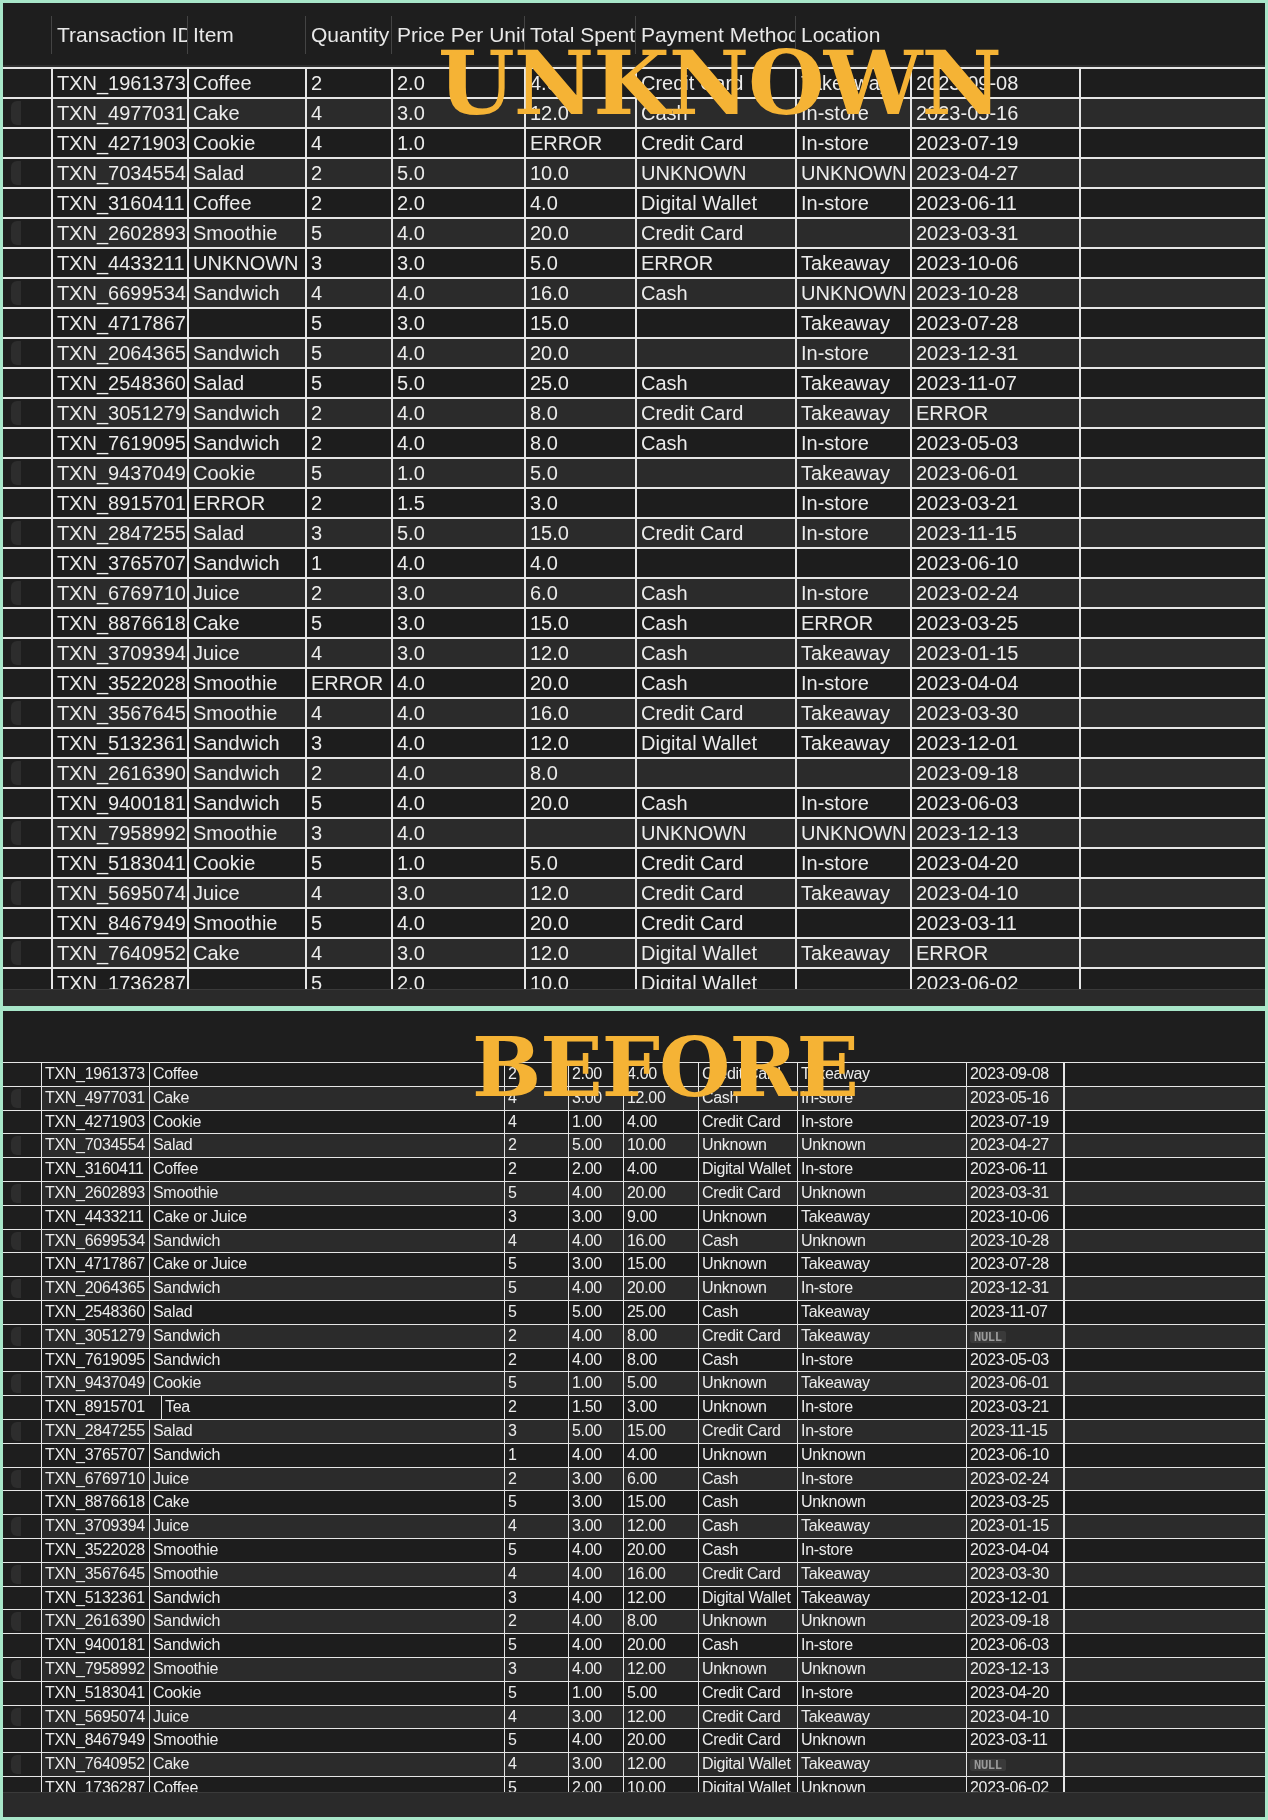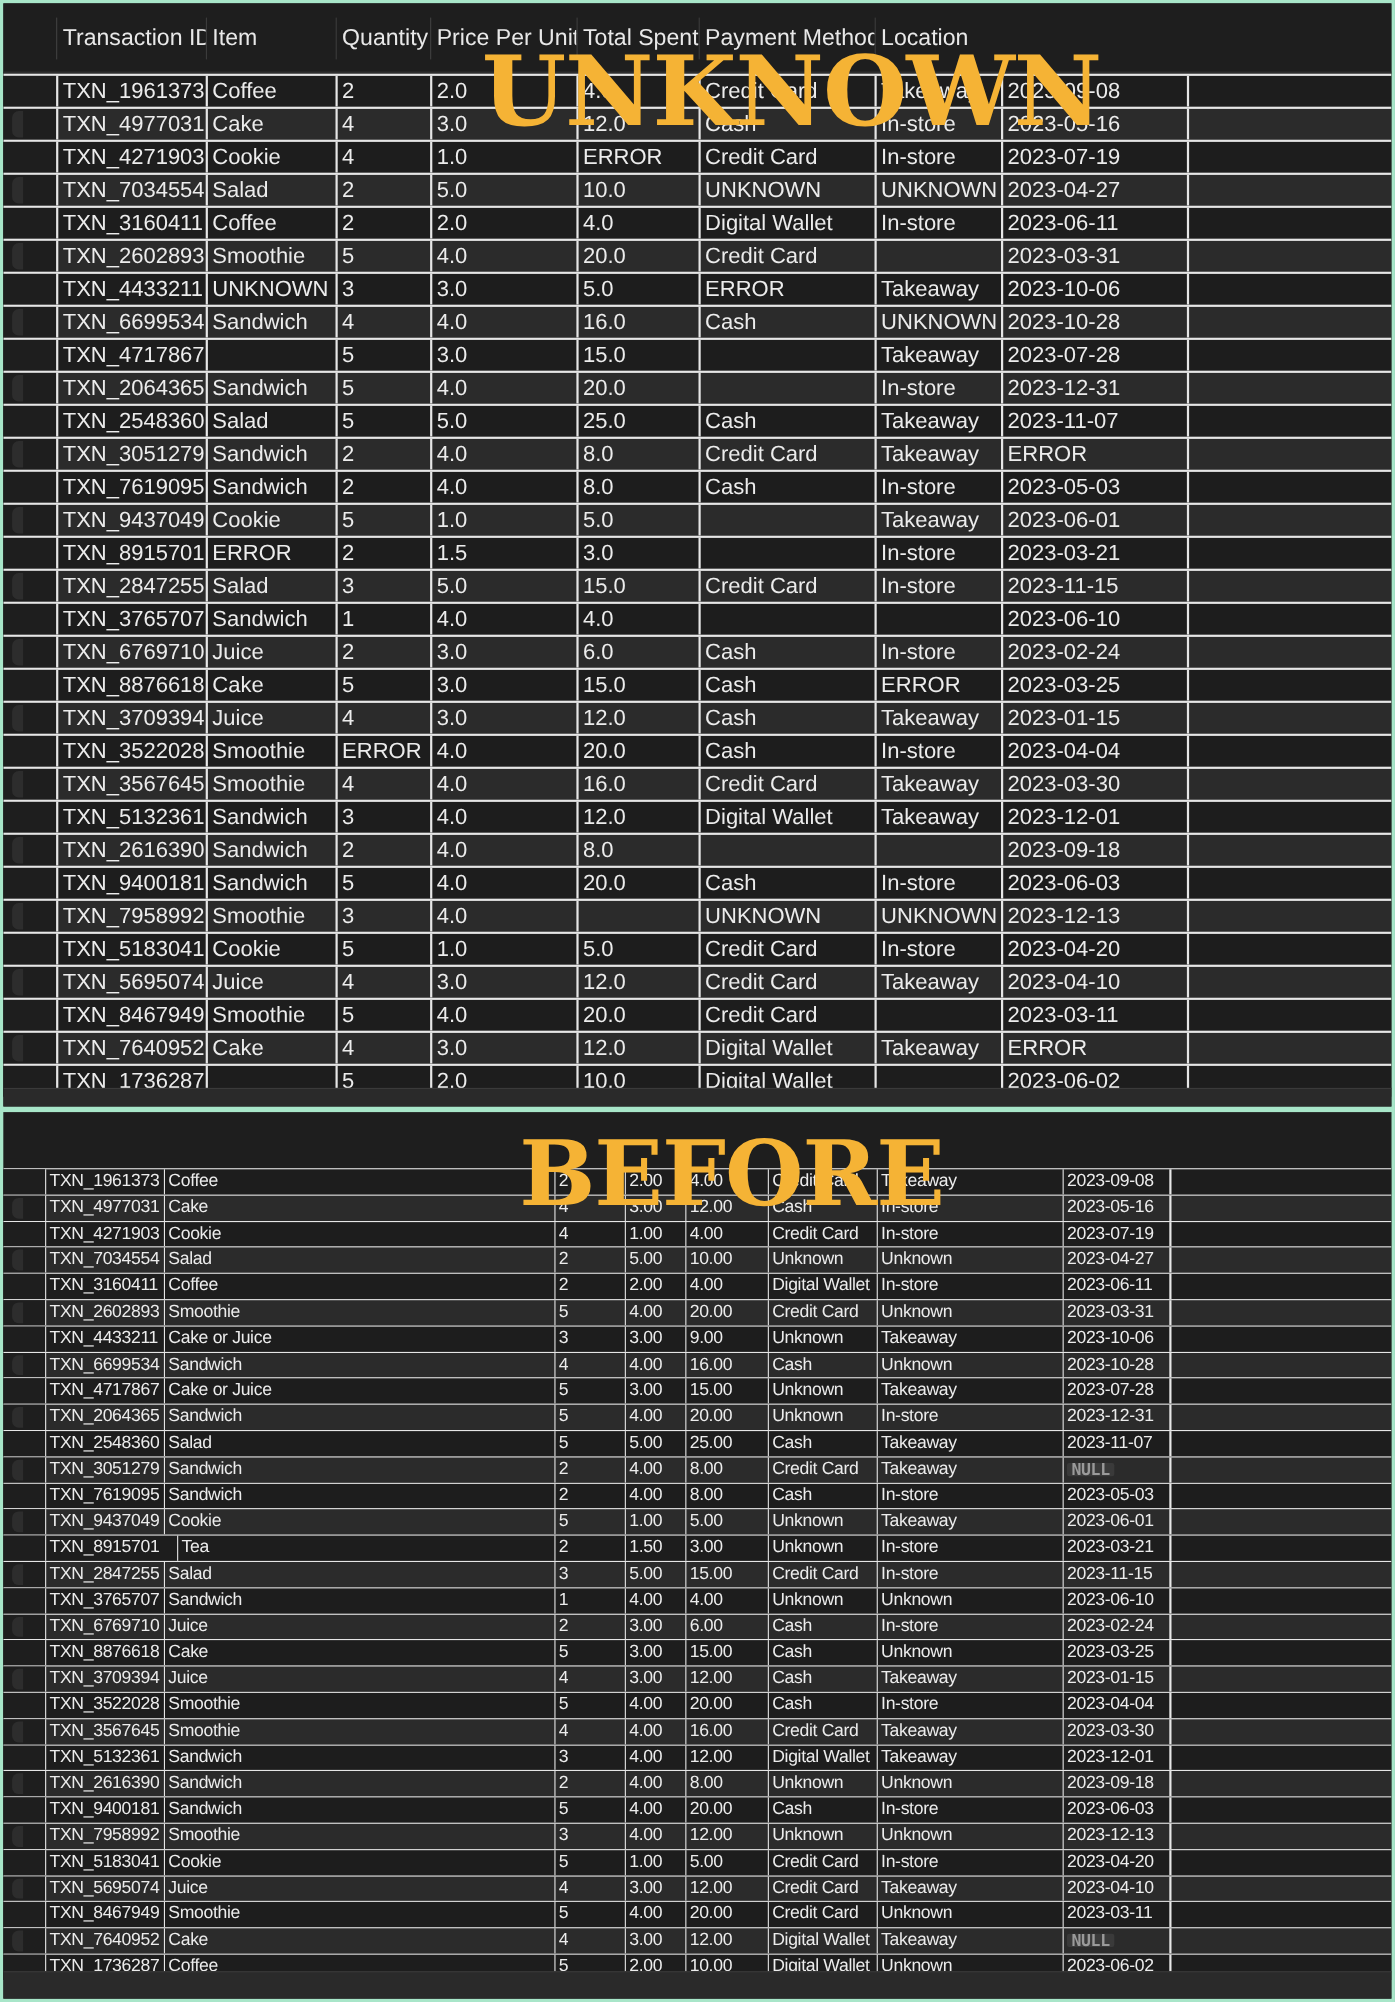--- a/index.html
+++ b/index.html
@@ -27,21 +27,21 @@
   #before .rows { top: 64px; }
   #before .row { height: 30px; }
   #before .cell { font-size: 20px; line-height: 28px; padding-left: 4px; }
 
   #after .hdr { height: 51px; }
   #after .hcell { font-size: 16px; line-height: 44px; padding-left: 4px; }
   #after .rows { top: 51px; }
   #after .row { height: 23.8px; border-top-width: 1.5px; }
   #after .cell { font-size: 16px; line-height: 21px; padding-left: 3px; letter-spacing: -0.3px; border-left-width: 1.5px; }
 
-  .null-badge { display: inline-block; font-family: "DejaVu Sans Mono", monospace; font-size: 15px; line-height: 12px; padding: 0 4px; background: #3a3a3a; color: #9a9a9a; border-radius: 2px; vertical-align: middle; font-weight: bold; }
+  .null-badge { display: inline-block; font-family: "DejaVu Sans Mono", monospace; font-size: 12px; line-height: 12px; padding: 0 4px; background: #3a3a3a; color: #9a9a9a; border-radius: 2px; vertical-align: middle; font-weight: bold; }
 
   .hscroll { position: absolute; left: 0; right: 0; bottom: 0; background: #2a2a2a; border-top: 1px solid #3a3a3a; }
   #before .hscroll { height: 17px; }
   #after .hscroll { height: 25px; }
 
   .overlay-label { position: absolute; font-family: "DejaVu Serif", "Liberation Serif", serif; font-weight: bold; color: #f5b335; letter-spacing: -1px; pointer-events: none; z-index: 5; }
   #before-label { left: 438px; top: 38px; font-size: 88px; line-height: 90px; }
   #after-label { left: 472px; top: 1025px; font-size: 82px; line-height: 84px; }
 </style>
 </head>

